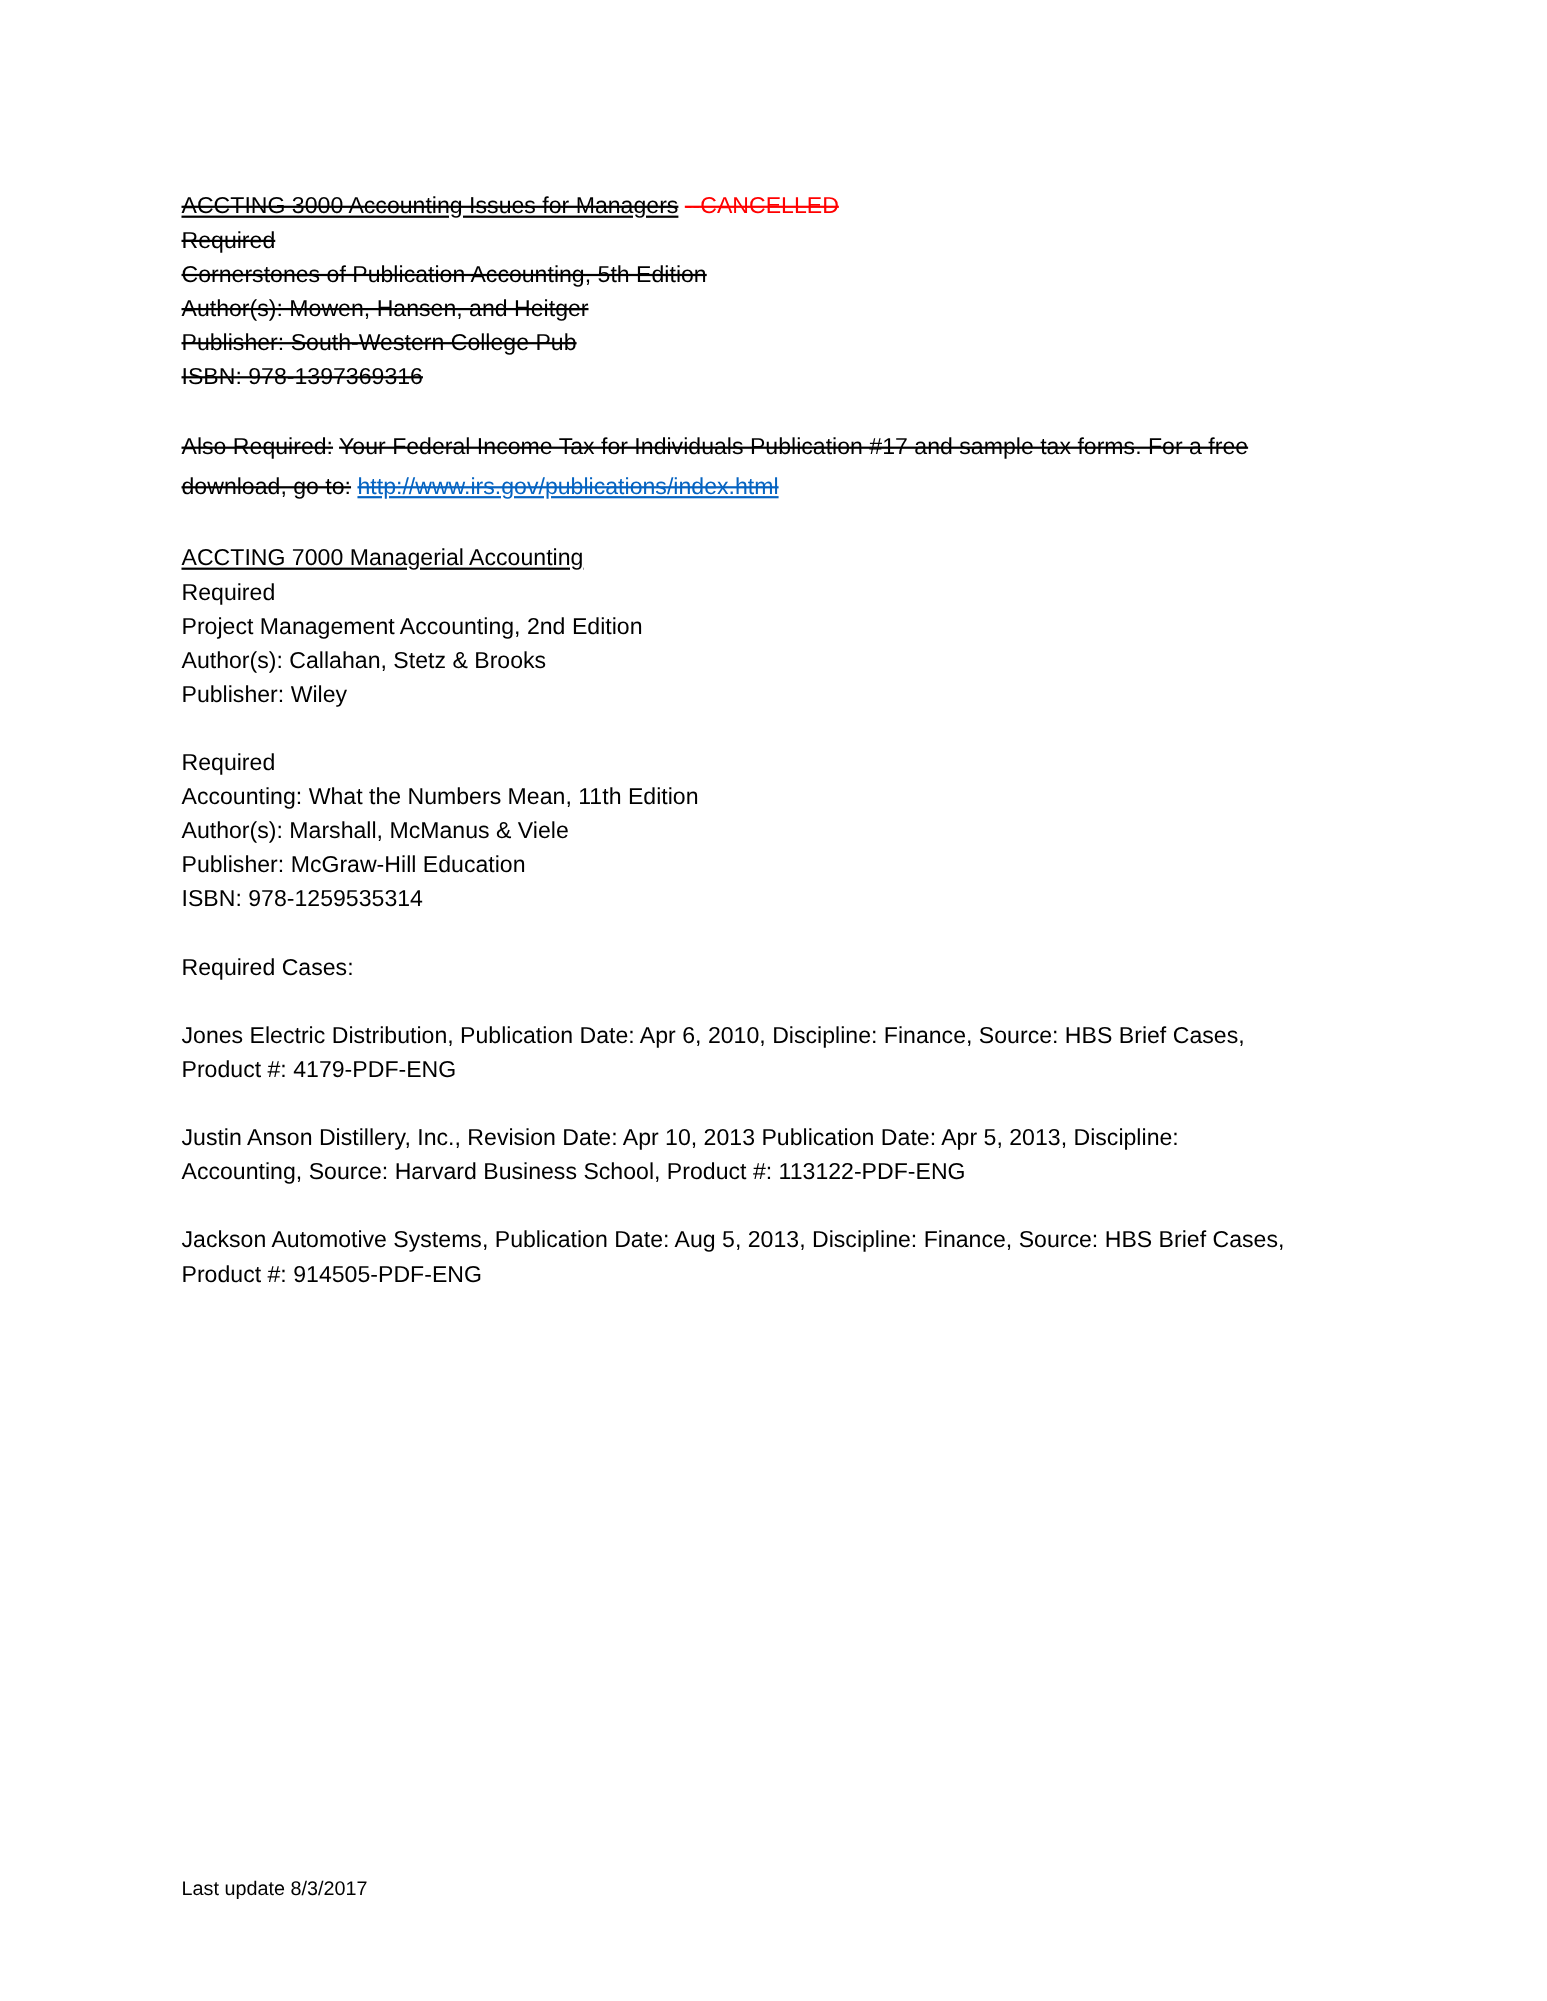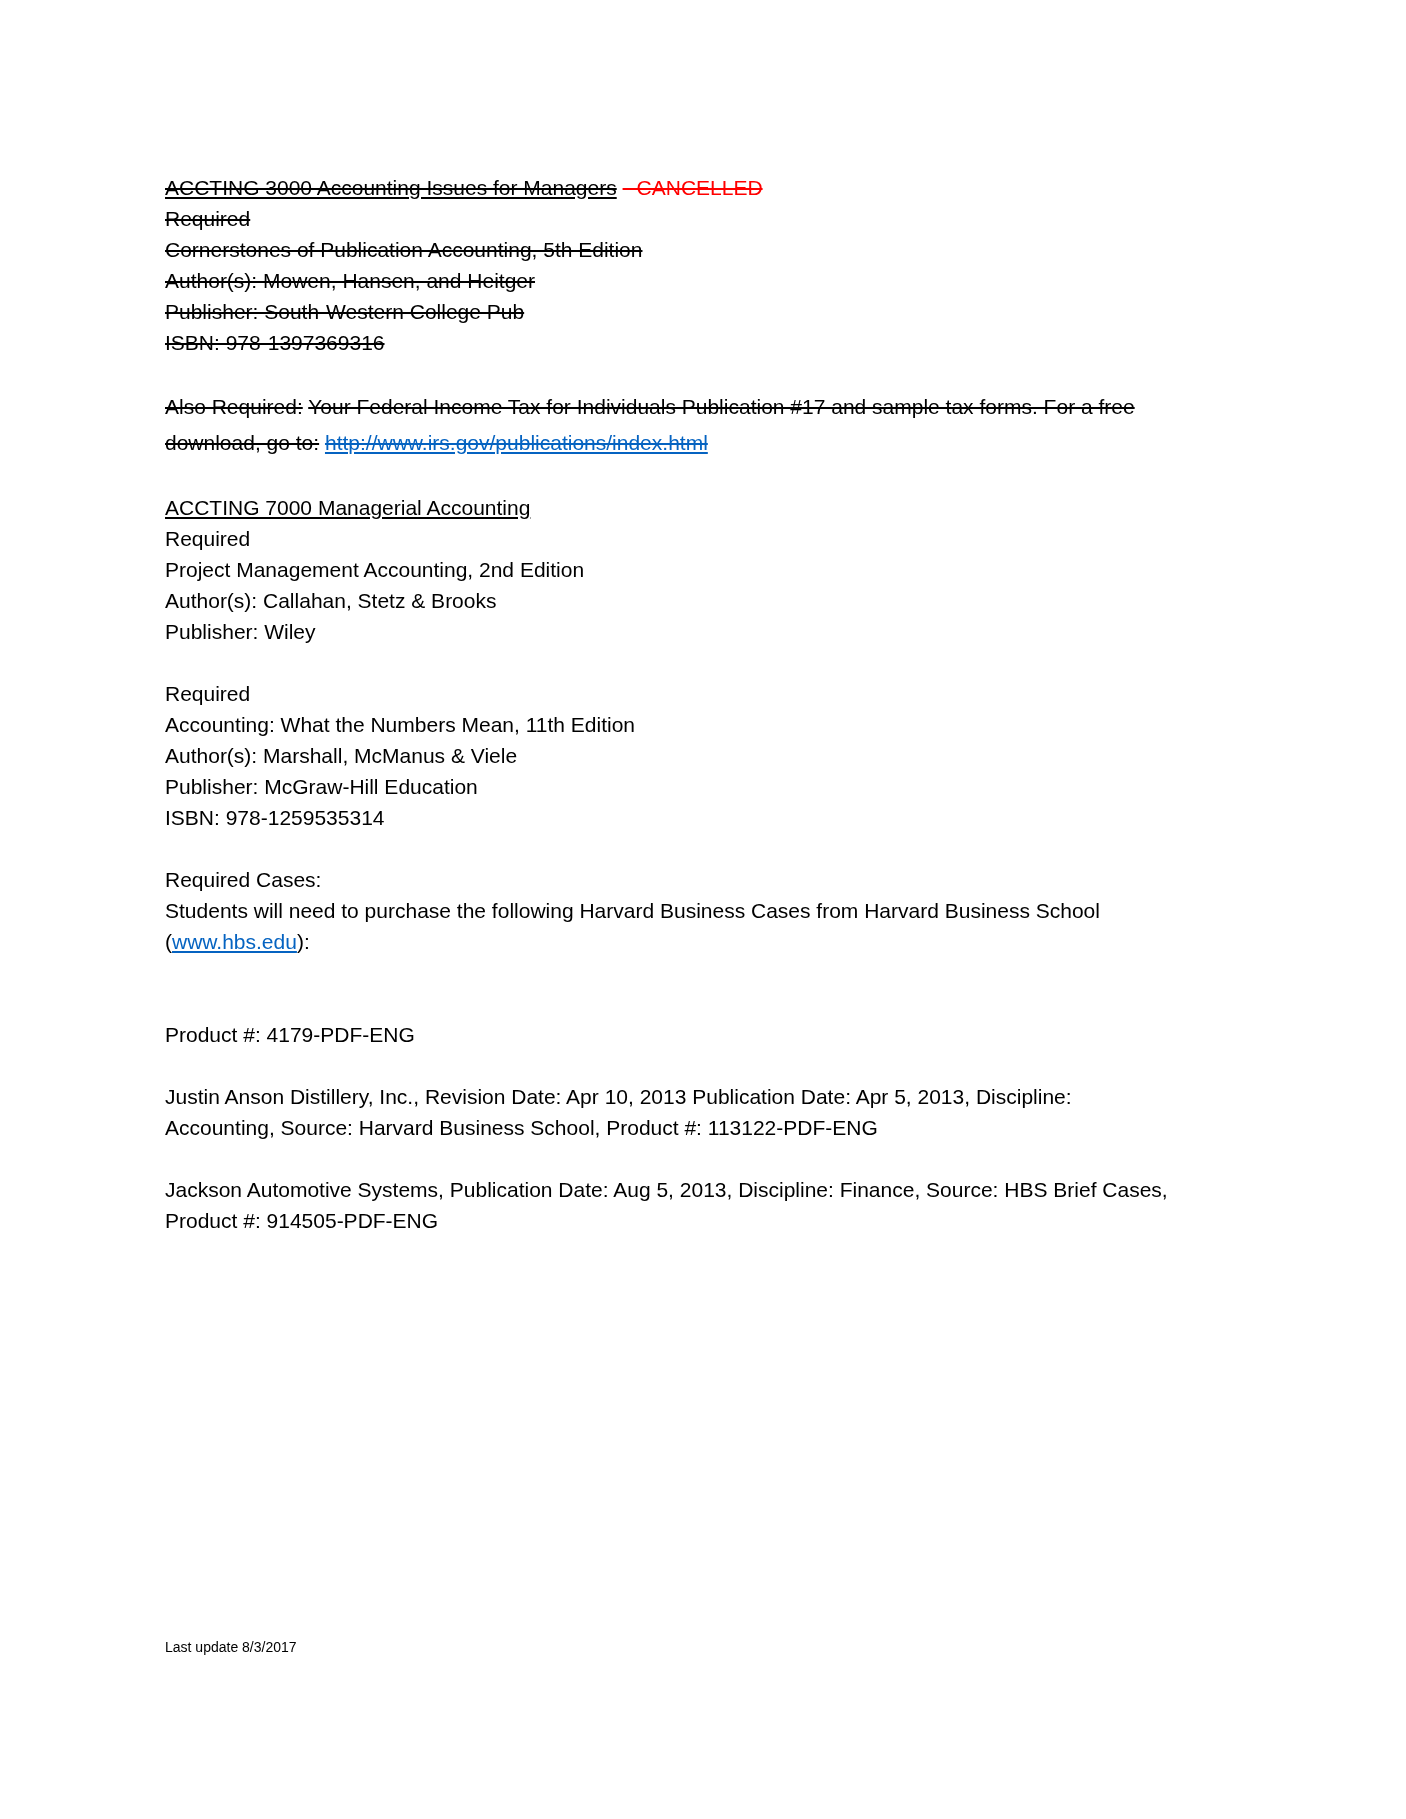--- a/index.html
+++ b/index.html
@@ -33,22 +33,22 @@
   .red { color: #ff0000; }
   .link {
     color: #0563c1;
     text-decoration: underline;
     cursor: pointer;
   }
   .link.s { text-decoration: underline line-through; }
   .footer {
     position: absolute;
     left: 165px;
-    top: 1632px;
-    font-size: 14px;
+    top: 1702px;
+    font-size: 18px;
   }
 </style>
 </head>
 <body>
 
 <div class="page">
   <div class="content">
 
     <div class="block">
       <div><span class="b us">ACCTING 3000 Accounting Issues for Managers</span> <span class="b s red">--CANCELLED</span></div>
@@ -75,28 +75,24 @@
     <div class="block">
       <div class="b">Required</div>
       <div>Accounting: What the Numbers Mean, 11th Edition</div>
       <div>Author(s): Marshall, McManus &amp; Viele</div>
       <div>Publisher: McGraw-Hill Education</div>
       <div>ISBN: 978-1259535314</div>
     </div>
 
     <div class="block">
       <div class="b">Required Cases:</div>
-      <div>
-        <span>Students will need to purchase the following Harvard Business Cases from Harvard Business School</span><br>
-        <span>(</span><a class="link">www.hbs.edu</a><span>):</span>
-      </div>
     </div>
 
     <div class="block">
-      <br>
+      <span>Jones Electric Distribution, Publication Date: Apr 6, 2010, Discipline: Finance, Source: HBS Brief Cases,</span><br>
       <span>Product #: 4179-PDF-ENG</span>
     </div>
 
     <div class="block">
       <span>Justin Anson Distillery, Inc., Revision Date: Apr 10, 2013 Publication Date: Apr 5, 2013, Discipline:</span><br>
       <span>Accounting, Source: Harvard Business School, Product #: 113122-PDF-ENG</span>
     </div>
 
     <div class="block">
       <span>Jackson Automotive Systems, Publication Date: Aug 5, 2013, Discipline: Finance, Source: HBS Brief Cases,</span><br>

